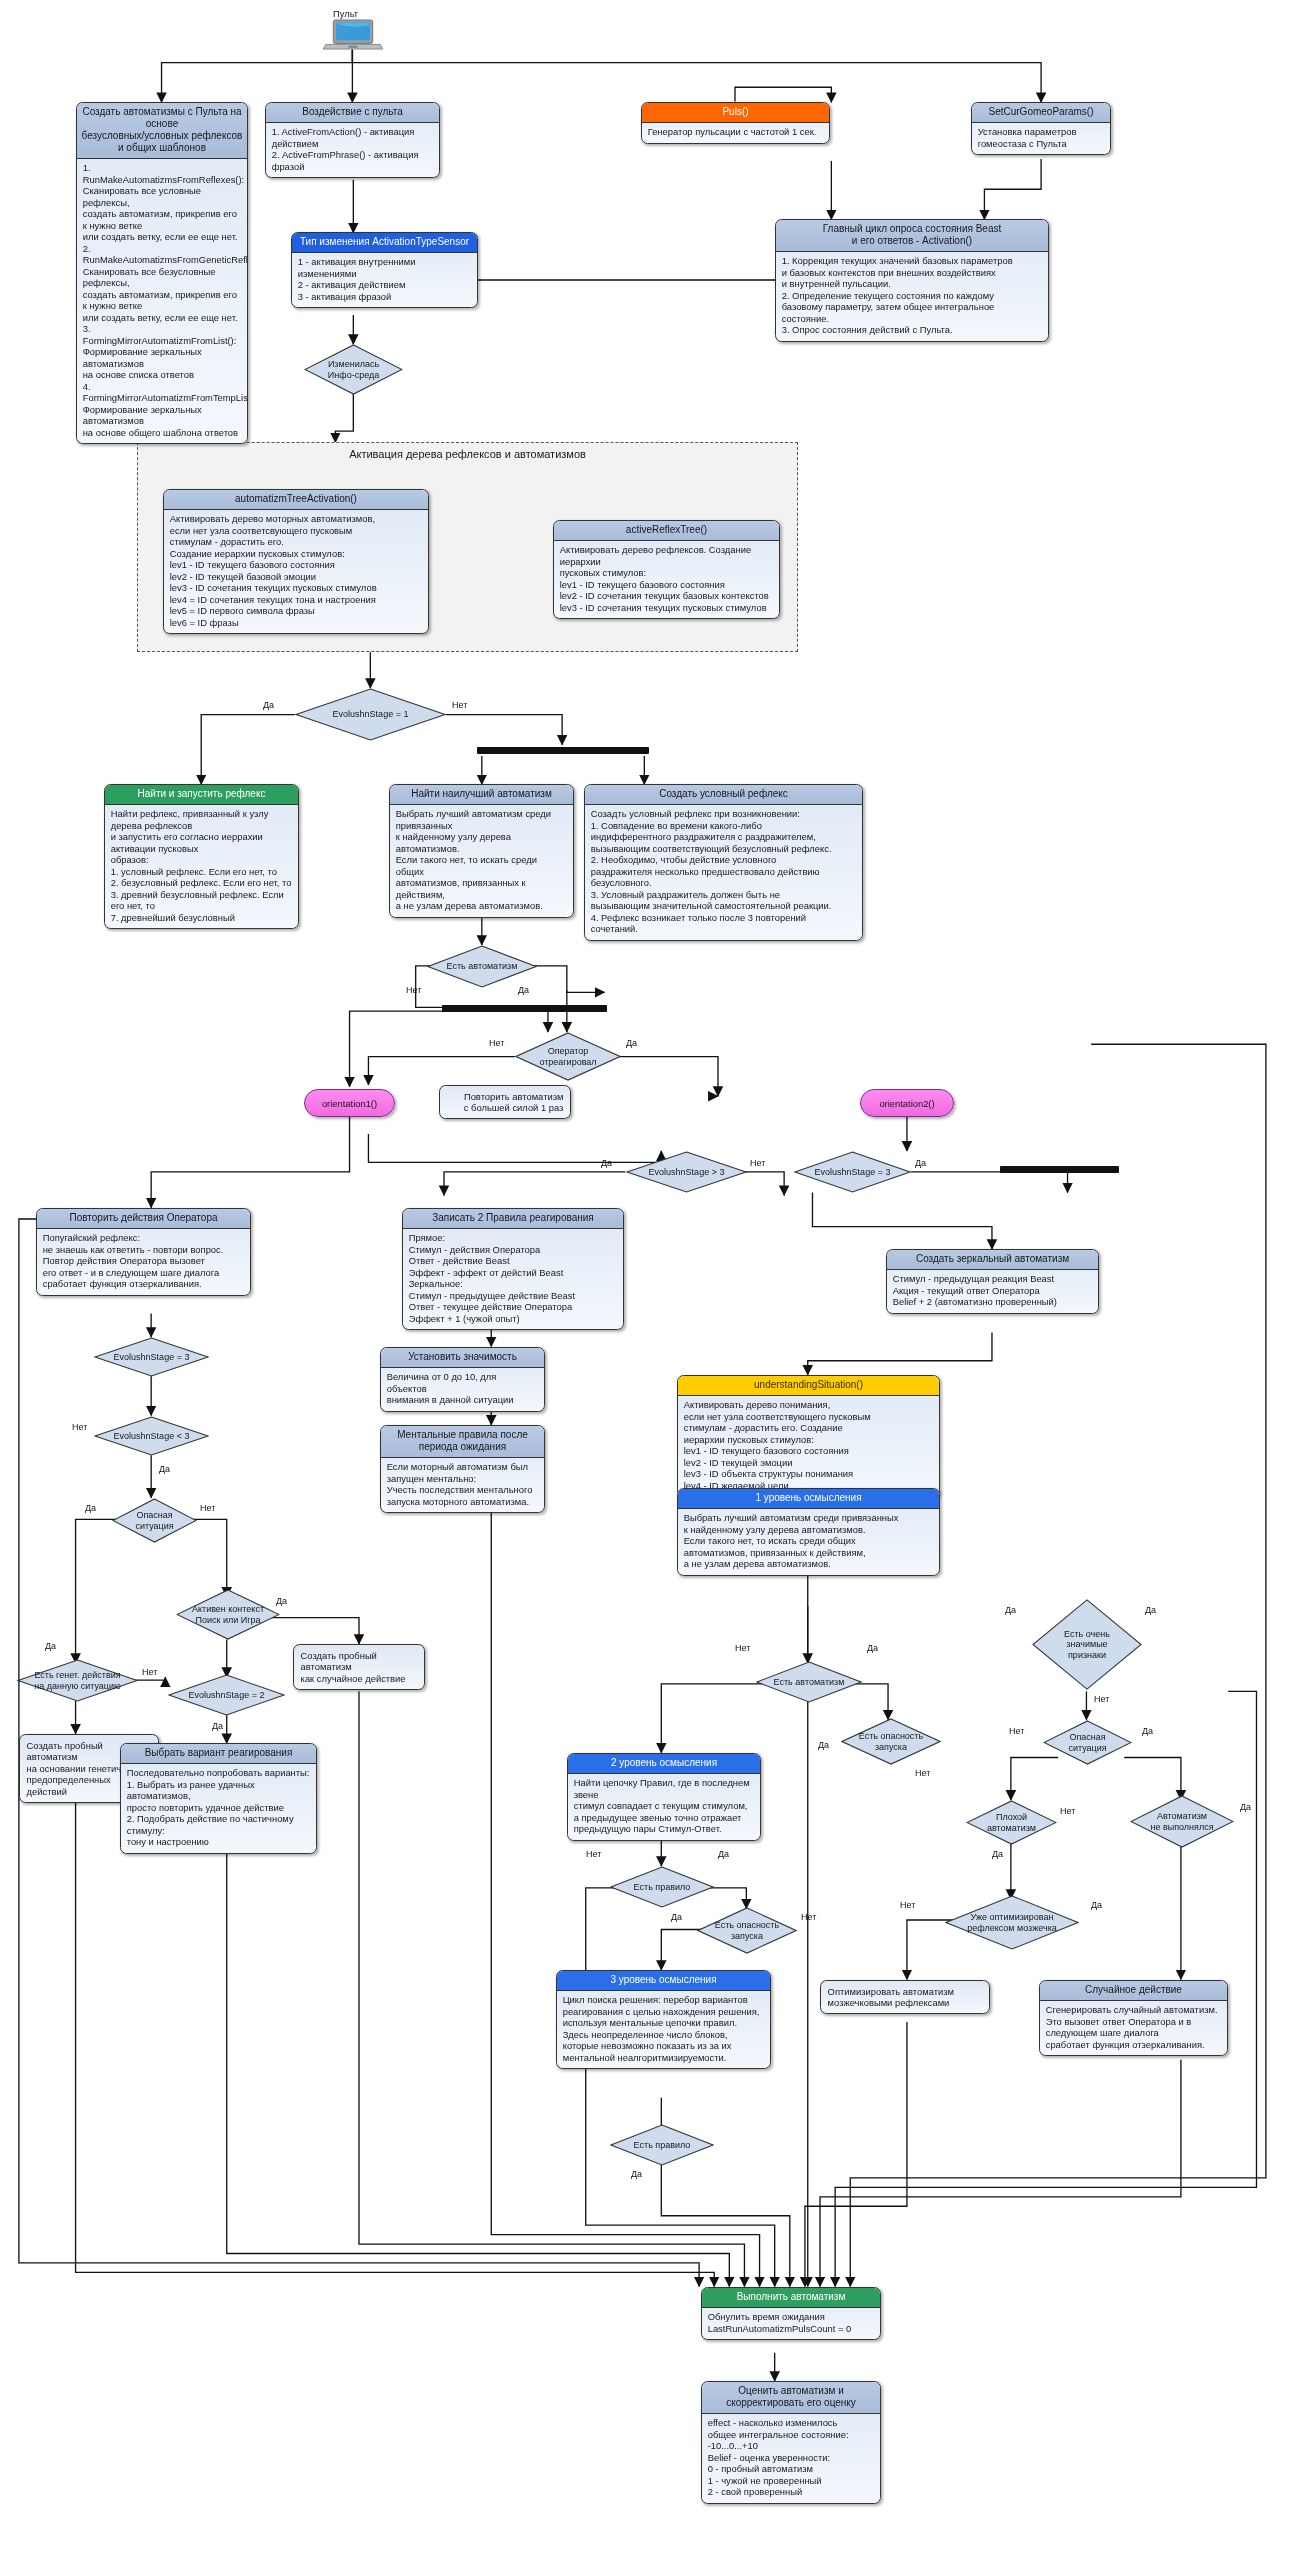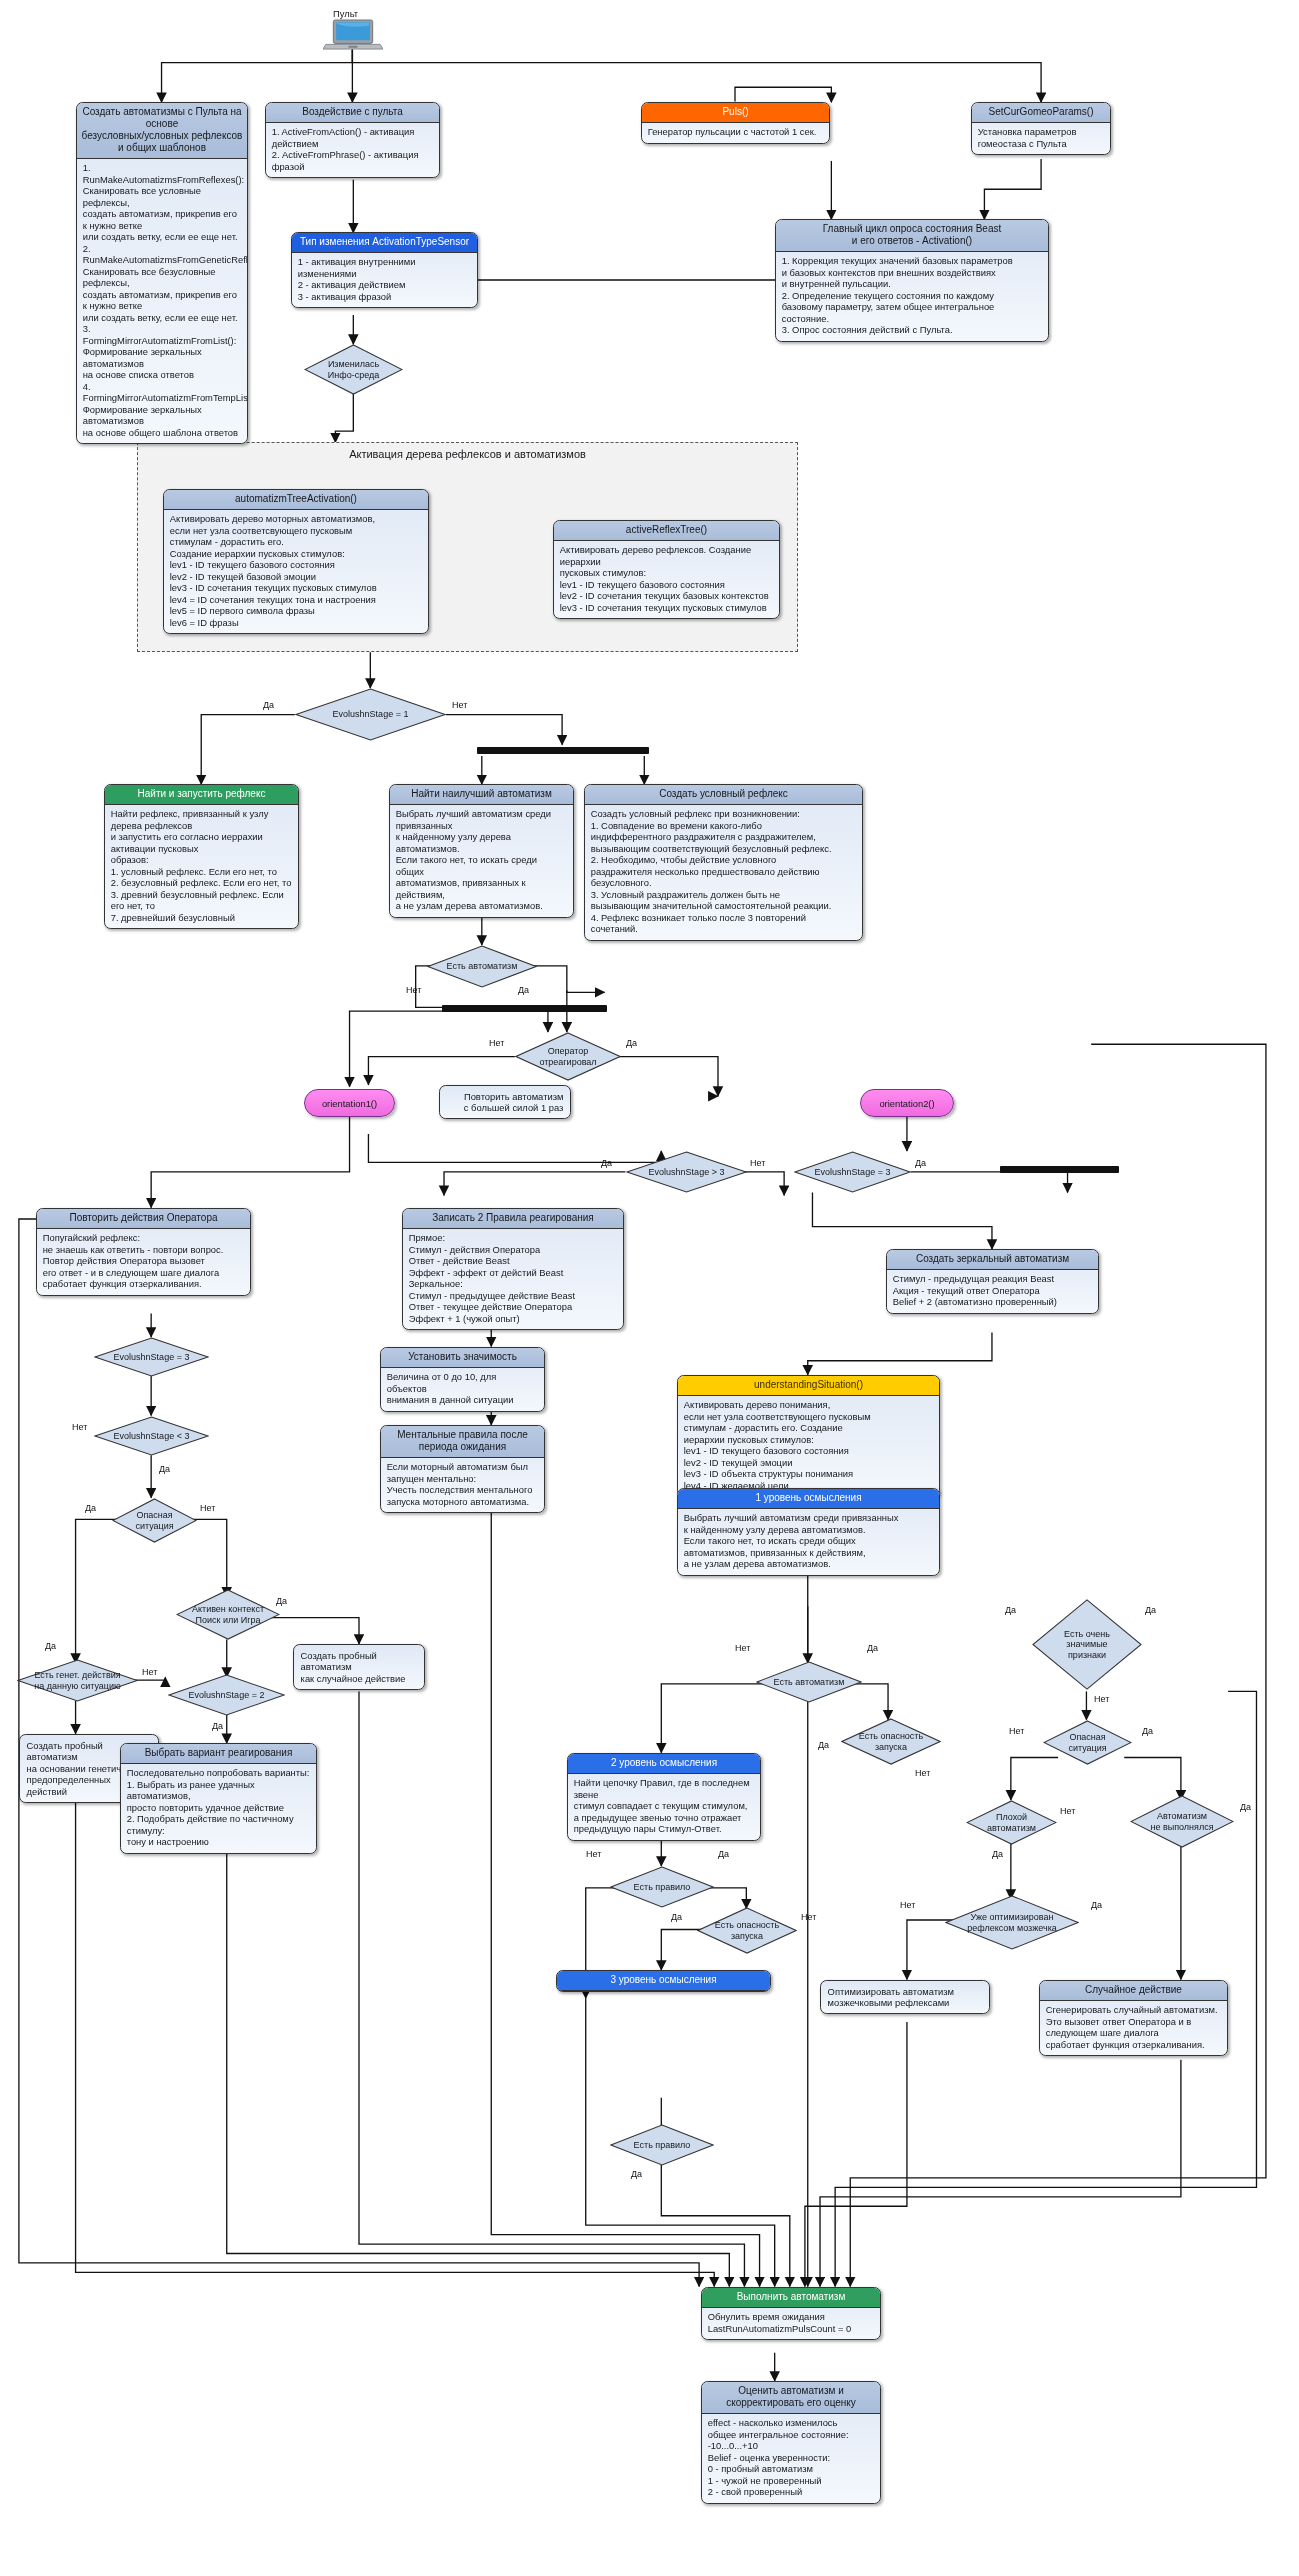--- a/index.html
+++ b/index.html
@@ -640,20 +640,26 @@
       <polygon points="53,1 105,25 53,49 1,25" fill="#cfdcee" stroke="#333" stroke-width="1.1"></polygon>
     </svg>
     <div class="dlabel">Есть опасность
 запуска</div>
   </div>
   <div class="elabel" style="left:671px; top:1913px;">Да</div>
   <div class="elabel" style="left:801px; top:1913px;">Нет</div>
 
   <div class="node" style="left:556px; top:1970px; width:215px;">
     <div class="hdr hdr-blue2">3 уровень осмысления</div>
+    <div class="bdy">Цикл поиска решения: перебор вариантов
+реагирования с целью нахождения решения,
+используя ментальные цепочки правил.
+Здесь неопределенное число блоков,
+которые невозможно показать из за их
+ментальной неалгоритмизируемости.</div>
   </div>
 
   <div class="diamond" style="left:610px; top:2124px; width:104px; height:42px;">
     <svg class="dshape" viewBox="0 0 110 44" preserveAspectRatio="none">
       <polygon points="55,1 109,22 55,43 1,22" fill="#cfdcee" stroke="#333" stroke-width="1.1"></polygon>
     </svg>
     <div class="dlabel">Есть правило</div>
   </div>
   <div class="elabel" style="left:631px; top:2170px;">Да</div>
 

